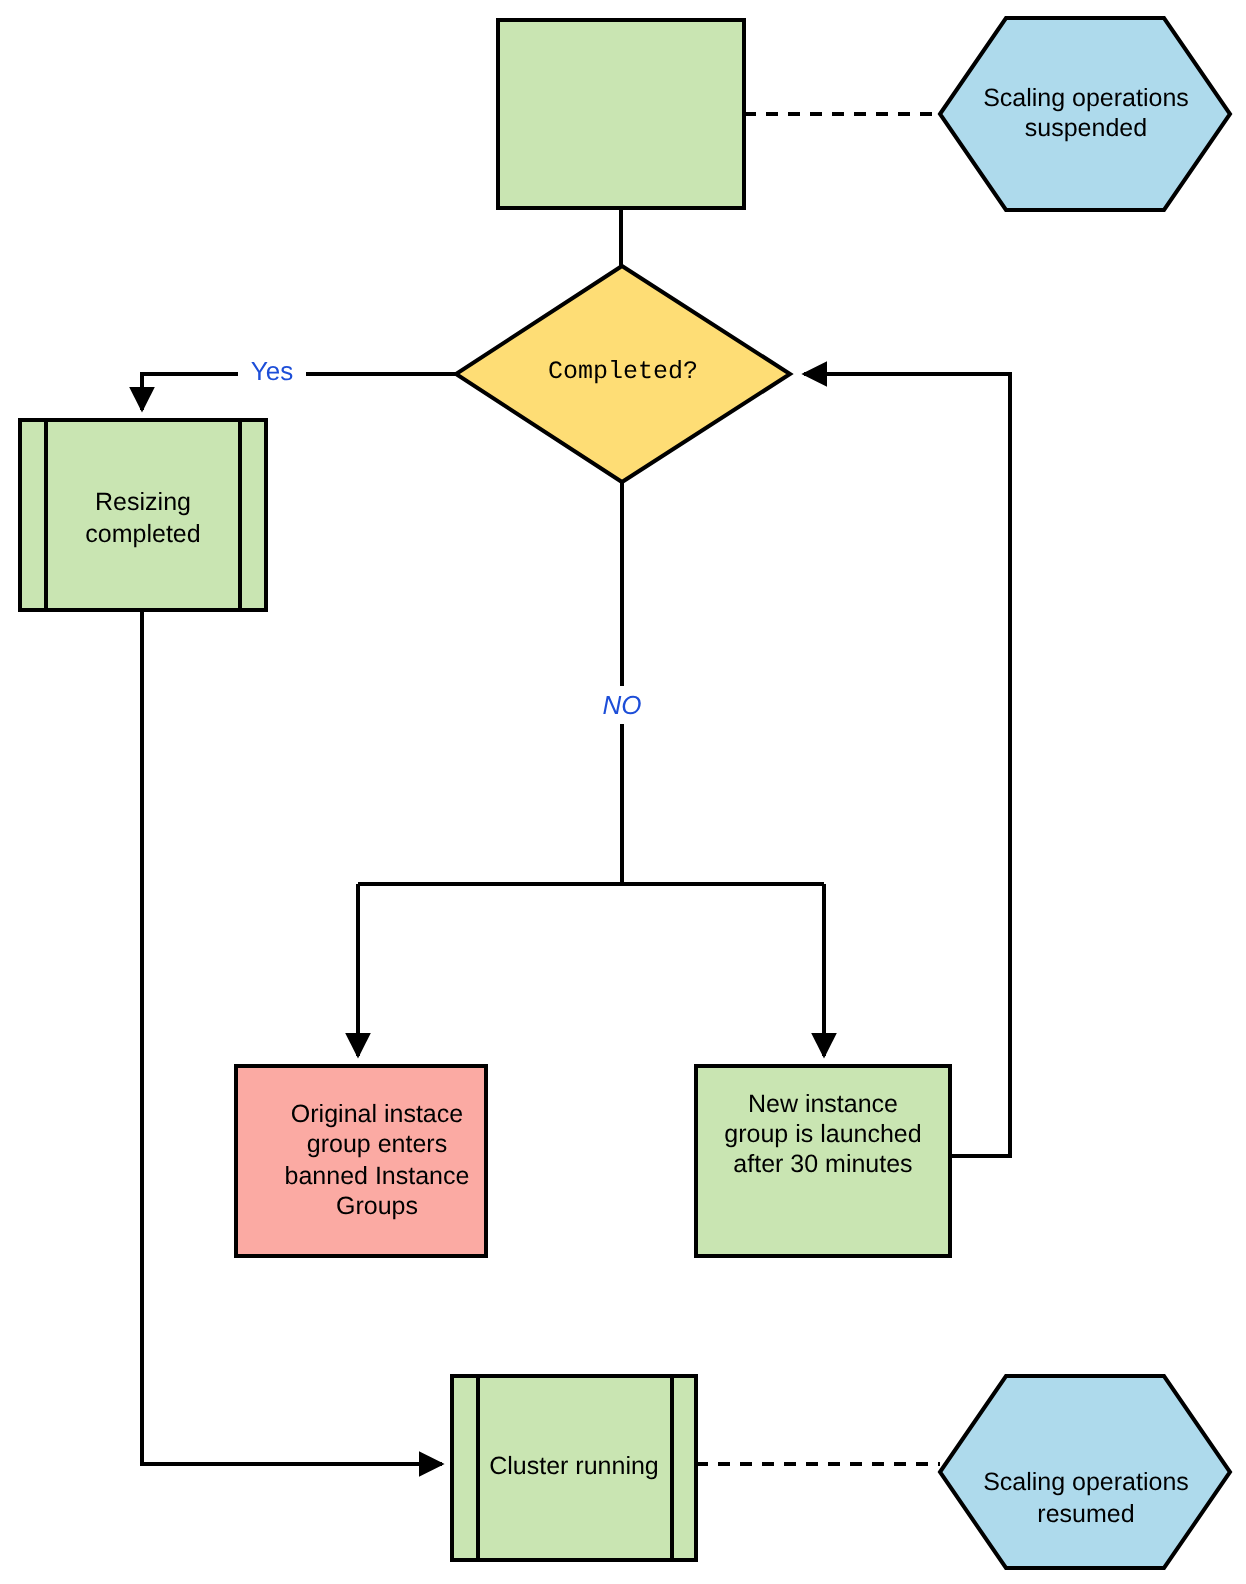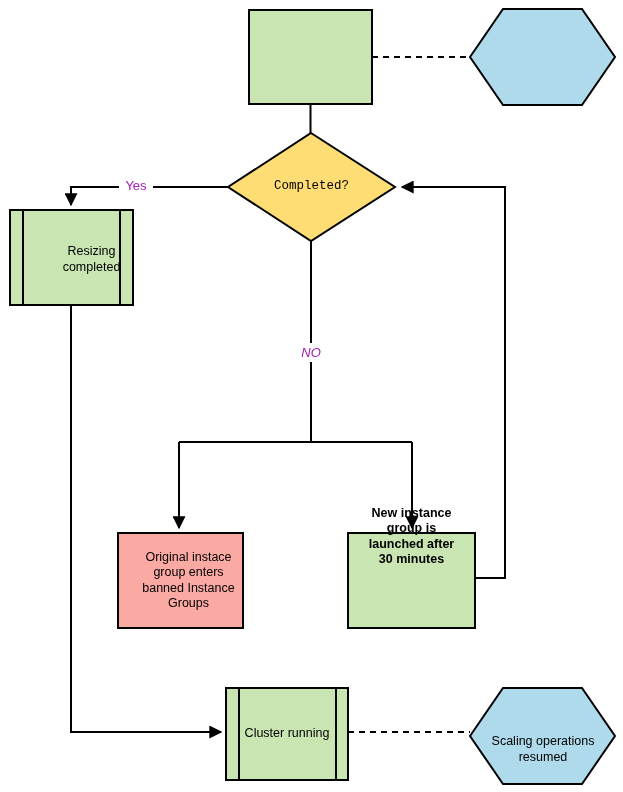--- a/index.html
+++ b/index.html
@@ -31,21 +31,21 @@
     color: #000000;
     pointer-events: none;
   }
   .edge-label {
     position: absolute;
     display: flex;
     align-items: center;
     justify-content: center;
     background: #ffffff;
     font-size: 13px;
-    color: #a21caf;
+    color: #1d4ed8;
     pointer-events: none;
   }
 </style>
 </head>
 <body>
 
 <div class="canvas">
 
   <svg width="623" height="792" viewBox="0 0 623 792">
     <defs>
@@ -93,28 +93,29 @@
     <g>
       <rect x="226" y="688" width="122" height="92" stroke="#000000" stroke-width="2" fill="#c9e5b2"></rect>
       <line x1="239" y1="688" x2="239" y2="780" stroke="#000000" stroke-width="2"></line>
       <line x1="336" y1="688" x2="336" y2="780" stroke="#000000" stroke-width="2"></line>
     </g>
 
     <polygon points="470,736 503,688 582,688 615,736 582,784 503,784" stroke="#000000" stroke-width="2" fill="#aedaec"></polygon>
   </svg>
 
 
+  <div class="node-label" style="left:487px; top:10px; width:112px; height:94px;">Scaling operations suspended</div>
 
   <div class="node-label" style="left:248px; top:139px; width:127px; height:96px;font-family:Liberation Mono, monospace;">Completed?</div>
 
-  <div class="node-label" style="left:24px; top:212px; width:95px; height:95px;padding-left:20px;">Resizing completed</div>
+  <div class="node-label" style="left:24px; top:212px; width:95px; height:95px;">Resizing completed</div>
 
   <div class="node-label" style="left:133px; top:535px; width:111px; height:91px;">Original instace group enters banned Instance Groups</div>
 
-  <div class="node-label" style="left:361px; top:504px; width:101px; height:65px;font-weight:bold;">New instance group is launched after 30 minutes</div>
+  <div class="node-label" style="left:361px; top:535px; width:101px; height:65px;">New instance group is launched after 30 minutes</div>
 
   <div class="node-label" style="left:240px; top:690px; width:94px; height:88px;">Cluster running</div>
 
   <div class="node-label" style="left:487px; top:689px; width:112px; height:121px;">Scaling operations resumed</div>
 
   <div class="edge-label" style="left:119px; top:177px; width:34px; height:17px;">Yes</div>
 
   <div class="edge-label" style="left:296px; top:343px; width:30px; height:19px;font-style:italic;">NO</div>
 
 </div>

